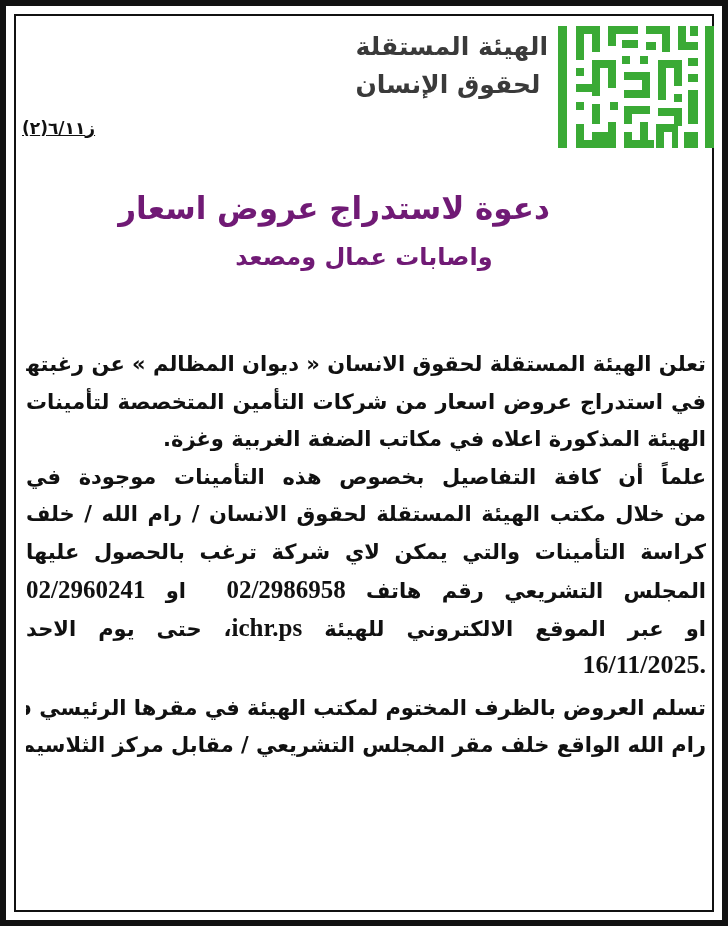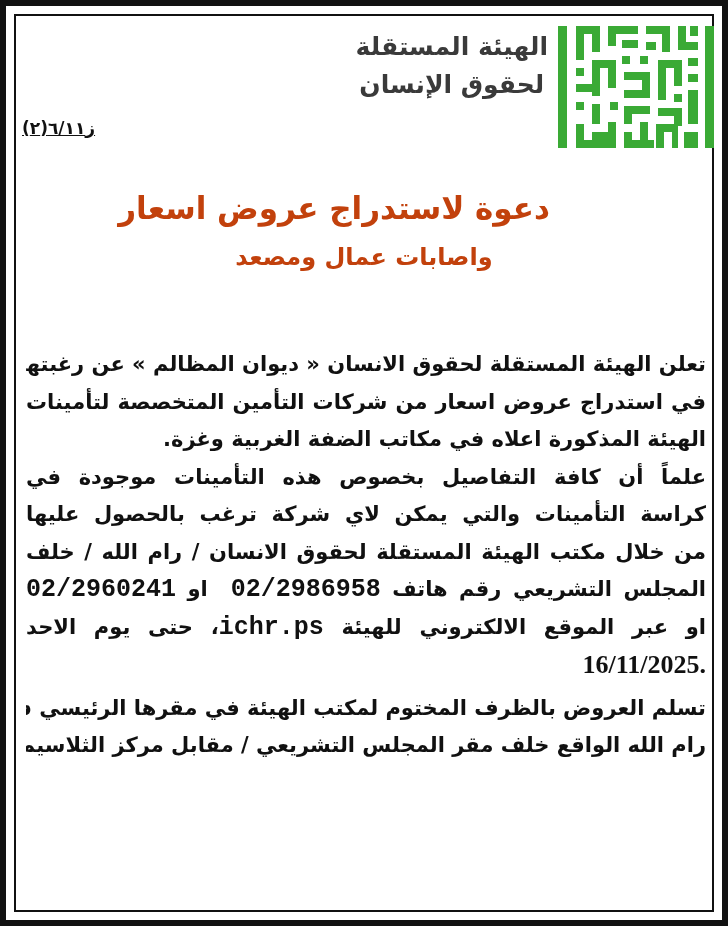--- a/index.html
+++ b/index.html
@@ -10,53 +10,53 @@
     }
     .frame-inner {
       position: absolute; left: 8px; top: 8px; right: 8px; bottom: 8px;
       box-sizing: border-box; border: 2px solid #111111; background: #ffffff;
     }
     .header { position: absolute; left: 0; top: 0; width: 728px; height: 170px; }
     .logo-mark {
       position: absolute; left: 556px; top: 24px; width: 160px; height: 126px;
     }
     .org-name {
-      position: absolute; right: 180px; top: 28px; direction: rtl; text-align: center;
+      position: absolute; right: 180px; top: 28px; direction: rtl; text-align: left;
       font-family: "DejaVu Sans", sans-serif;
     }
     .org-line1, .org-line2 {
       display: block; font-size: 25px; font-weight: bold; color: #3a3a3a; line-height: 38px; white-space: nowrap;
     }
     .org-line3 {
       display: block; font-size: 22px; color: #555555; line-height: 40px; white-space: nowrap;
     }
     .ref-code {
       position: absolute; left: 22px; top: 118px; direction: rtl;
       font-family: "DejaVu Sans", sans-serif; font-size: 17px; font-weight: bold; color: #111;
       white-space: nowrap;
       text-decoration: underline;
     }
     .title-block {
       position: absolute; left: 30px; right: 30px; top: 182px; direction: rtl; text-align: center;
-      font-family: "DejaVu Sans", sans-serif; font-weight: bold; color: #c2410c;
+      font-family: "DejaVu Sans", sans-serif; font-weight: bold; color: #701a75;
     }
     .title-line1 { display: block; font-size: 31px; line-height: 52px; padding-right: 60px; }
     .title-line2 { display: block; font-size: 30px; line-height: 50px; padding-left: 40px; }
     .title-line3 { display: block; font-size: 24px; line-height: 46px; }
     .body-block {
       position: absolute; left: 26px; right: 22px; top: 346px; direction: rtl;
       font-family: "DejaVu Sans", sans-serif; font-weight: bold; color: #111111;
       font-size: 21px;
     }
     .line {
       display: block; height: 37.5px; line-height: 37.5px; white-space: nowrap;
       text-align: justify; text-align-last: justify; overflow: hidden;
     }
     .line.short { text-align-last: right; }
-    .latin { font-family: Liberation Mono, monospace; font-size: 25px; font-weight: bold; unicode-bidi: embed; direction: ltr; }
+    .latin { font-family: Liberation Serif, serif; font-size: 25px; font-weight: bold; unicode-bidi: embed; direction: ltr; }
     .date-line { font-family: "Liberation Serif", serif; font-size: 26px; font-weight: bold; }
     .spacer { display: block; height: 6px; }
   </style>
 </head>
 <body>
 
 <div class="frame-outer">
   <div class="frame-inner"></div>
 </div>
 
@@ -139,22 +139,22 @@
 
 <div class="body-block">
   <div>
     <span class="line">تعلن الهيئة المستقلة لحقوق الانسان « ديوان المظالم » عن رغبتها</span>
     <span class="line">في استدراج عروض اسعار من شركات التأمين المتخصصة لتأمينات</span>
     <span class="line short">الهيئة المذكورة اعلاه في مكاتب الضفة الغربية وغزة.</span>
   </div>
 
   <div>
     <span class="line">علماً أن كافة التفاصيل بخصوص هذه التأمينات موجودة في</span>
+    <span class="line">من خلال مكتب الهيئة المستقلة لحقوق الانسان / رام الله / خلف</span>
     <span class="line">كراسة التأمينات والتي يمكن لاي شركة ترغب بالحصول عليها</span>
-    <span class="line">من خلال مكتب الهيئة المستقلة لحقوق الانسان / رام الله / خلف</span>
     <span class="line"><span>المجلس التشريعي رقم هاتف</span> <span class="latin">02/2986958</span> &nbsp;<span>او</span> <span class="latin">02/2960241</span></span>
     <span class="line"><span>او عبر الموقع الالكتروني للهيئة</span> <span class="latin">ichr.ps</span><span>، حتى يوم الاحد</span></span>
     <span class="line short"><span class="date-line">.16/11/2025</span></span>
   </div>
 
   <span class="spacer"></span>
 
   <div>
     <span class="line">تسلم العروض بالظرف المختوم لمكتب الهيئة في مقرها الرئيسي في</span>
     <span class="line">رام الله الواقع خلف مقر المجلس التشريعي / مقابل مركز الثلاسيميا،</span>

